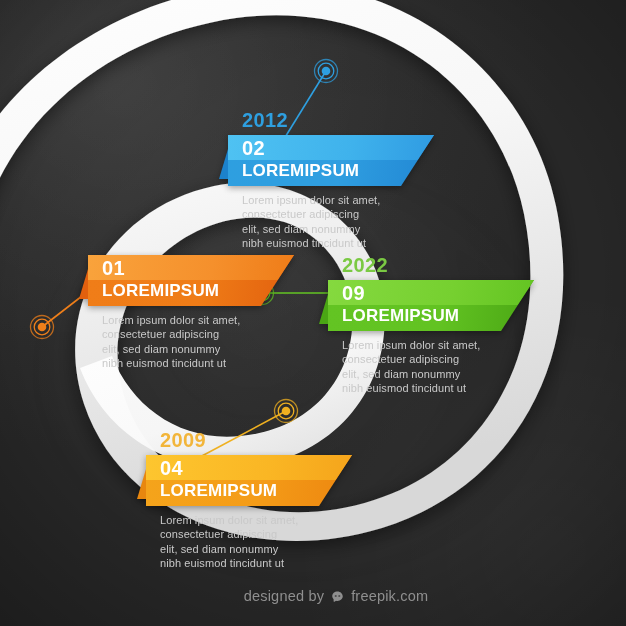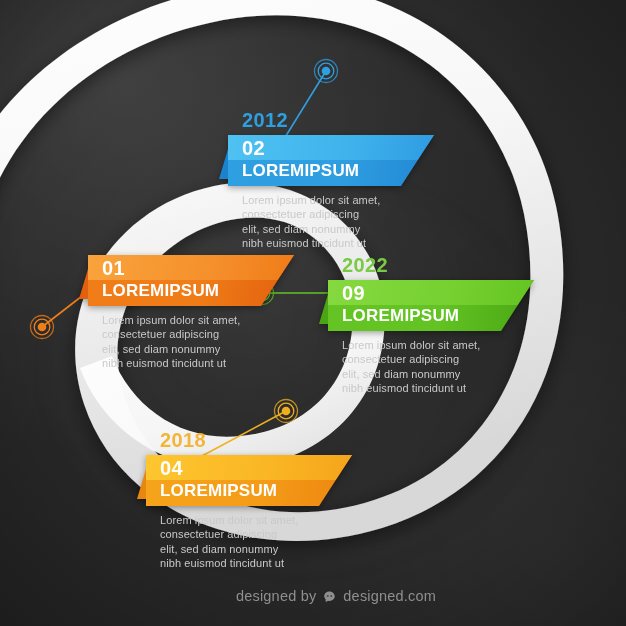--- a/index.html
+++ b/index.html
@@ -298,21 +298,21 @@
     </div>
     <div class="body-text">
       <div>Lorem ipsum dolor sit amet,</div>
       <div>consectetuer adipiscing</div>
       <div>elit, sed diam nonummy</div>
       <div>nibh euismod tincidunt ut</div>
     </div>
   </div>
 
   <div class="item" style="left:146px; top:430px;">
-    <div class="year" style="color:#f2b53a;">2018</div>
+    <div class="year" style="color:#f2b53a;">2009</div>
     <div class="bar">
       <div class="bar-tab" style="background:#e8870f;"></div>
       <div class="bar-shape" style="background:linear-gradient(100deg,#f5a41b 0%,#f49c18 55%,#ed860f 100%);"></div>
       <div class="bar-top" style="background:linear-gradient(100deg,#fdc62f 0%,#fab624 60%,#f5a41b 100%);"></div>
       <div class="bar-num">04</div>
       <div class="bar-label">LOREMIPSUM</div>
     </div>
     <div class="body-text">
       <div>Lorem ipsum dolor sit amet,</div>
       <div>consectetuer adipiscing</div>
@@ -326,16 +326,16 @@
     <span class="freepik-glyph">
       <svg width="15" height="15" viewBox="0 0 16 16">
         <path d="M8 1.6c-3.1 0-5.6 2.1-5.6 4.9 0 1.3 0.55 2.45 1.45 3.3
                  v2.1c0 0.5 0.55 0.8 0.98 0.55l1.6-0.95
                  c0.5 0.12 1.02 0.18 1.57 0.18c3.1 0 5.6-2.1 5.6-4.9
                  S11.1 1.6 8 1.6z" fill="#8f8f8f"></path>
         <circle cx="6.1" cy="6.4" r="1.15" fill="#4d4d4d"></circle>
         <circle cx="9.9" cy="6.4" r="1.15" fill="#4d4d4d"></circle>
       </svg>
     </span>
-    <span>designed.com</span>
+    <span>freepik.com</span>
   </div>
 
 </div>
 
 </body></html>

